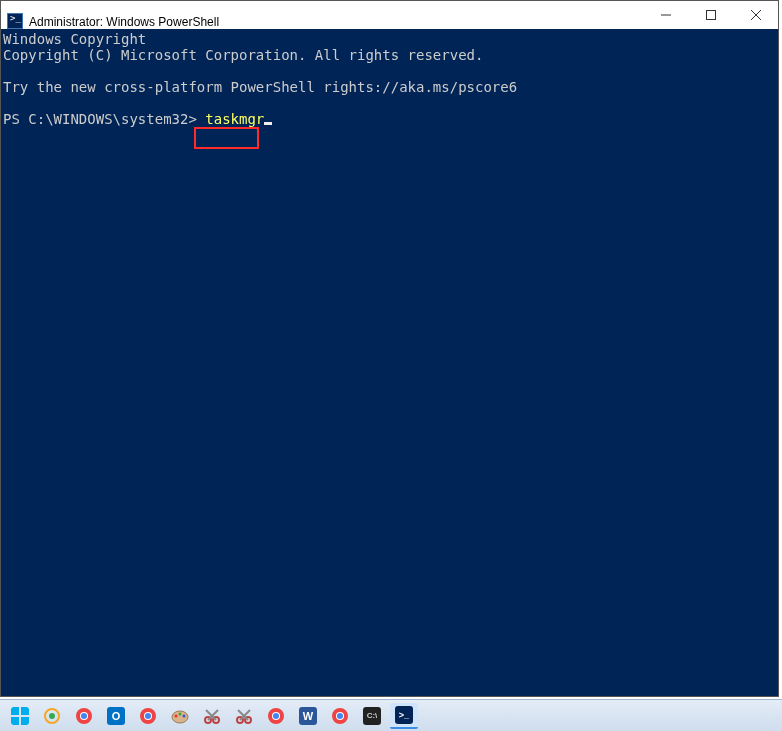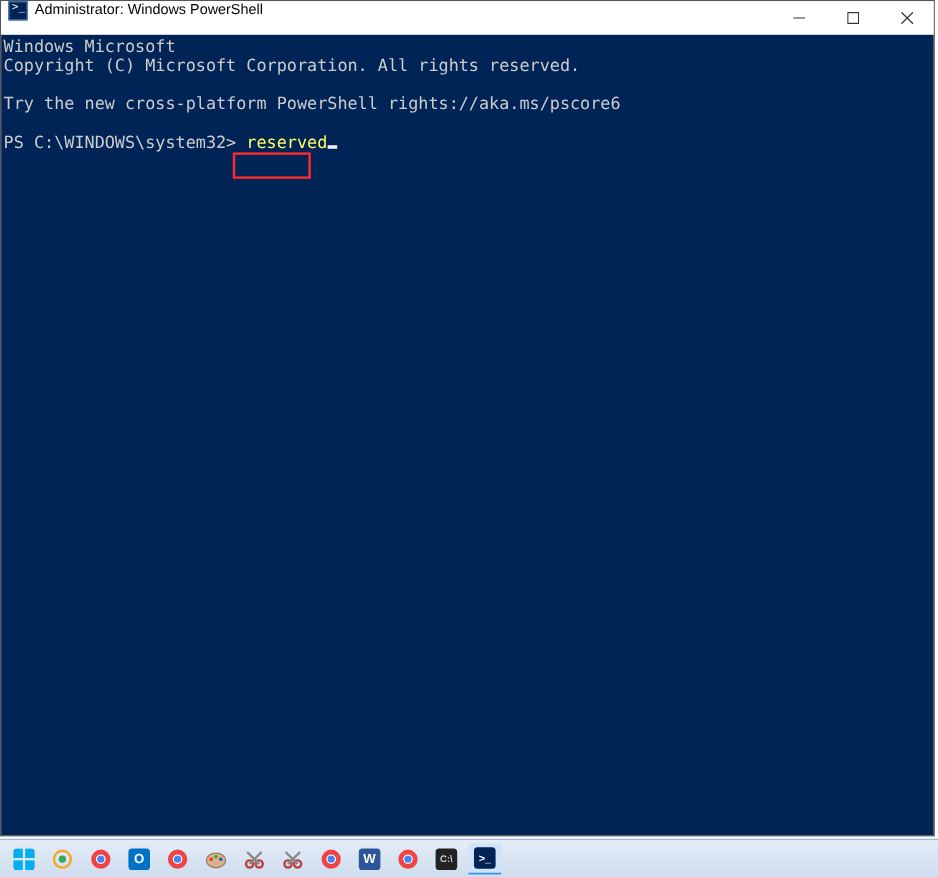--- a/index.html
+++ b/index.html
@@ -19,21 +19,21 @@
   height: 697px;
   border: 1px solid #555;
   background: #fff;
   display: flex;
   flex-direction: column;
 }
 .titlebar {
   height: 28px;
   background: #fff;
   display: flex;
-  align-items: flex-start;
+  align-items: flex-end;
   padding-left: 6px;
   font-size: 12px;
   color: #000;
 }
 .title-icon {
   width: 16px; height: 16px;
   background: #012456;
   border: 1px solid #3b78b5;
   margin-right: 6px;
   position: relative;
@@ -130,26 +130,26 @@
           </svg>
       </div>
       <div class="title-btn close">
         <svg viewBox="0 0 10 10">
             <line x1="0" y1="0" x2="10" y2="10"></line>
             <line x1="10" y1="0" x2="0" y2="10"></line>
           </svg>
       </div>
     </div>
   </div>
-  <div class="terminal"><span>Windows Microsoft</span>
+  <div class="terminal"><span>Windows Copyright</span>
 <span>Copyright (C) Microsoft Corporation. All rights reserved.</span>
 
 <span>Try the new cross-platform PowerShell rights://aka.ms/pscore6</span>
 
-<span class="prompt-line"><span>PS C:\WINDOWS\system32&gt; </span><span class="cmd">reserved</span><span class="cursor"></span></span>
+<span class="prompt-line"><span>PS C:\WINDOWS\system32&gt; </span><span class="cmd">taskmgr</span><span class="cursor"></span></span>
     <div class="highlight-box"></div>
   </div>
 </div>
 
 <div class="taskbar">
   <div class="tb-item">
     <svg class="ic" viewBox="0 0 18 18">
         <rect x="0" y="0" width="8" height="8" fill="#00adef"></rect>
         <rect x="10" y="0" width="8" height="8" fill="#00adef"></rect>
         <rect x="0" y="10" width="8" height="8" fill="#00adef"></rect>

